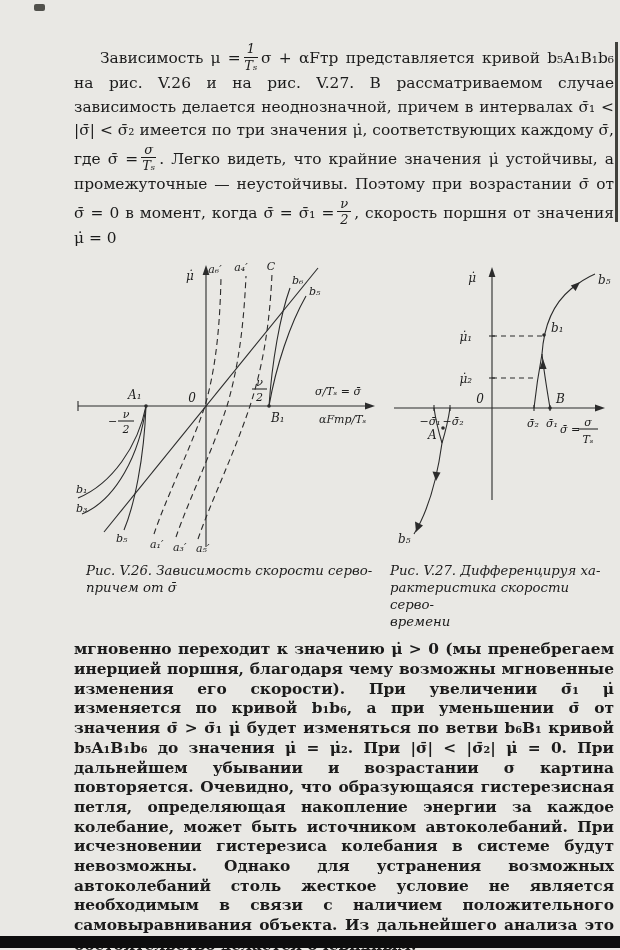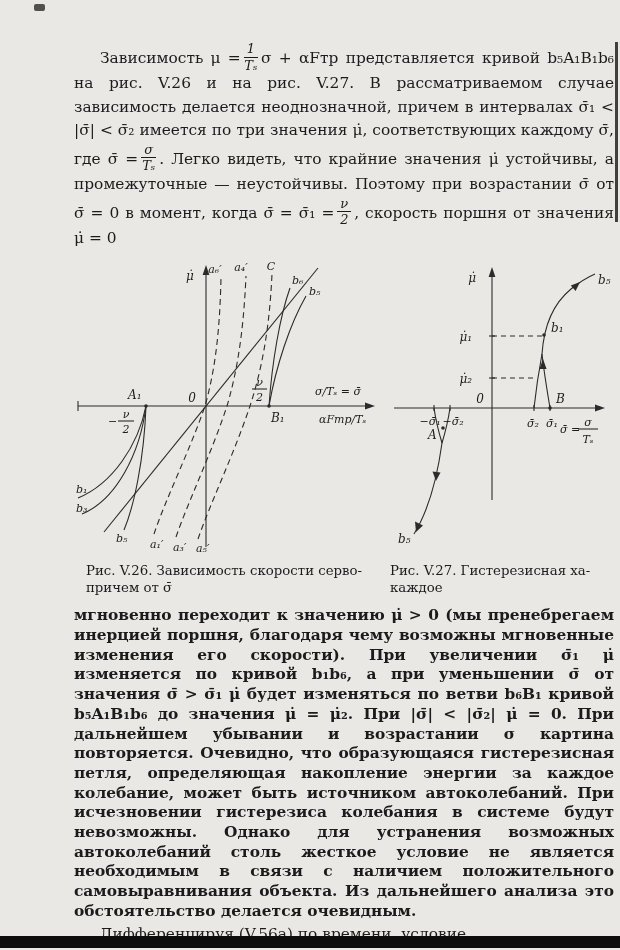--- a/index.html
+++ b/index.html
@@ -17,21 +17,21 @@
   .p3 { text-indent:26px; margin-top:2px; line-height:20px; }
   .frac { display:inline-block; vertical-align:-0.55em; text-align:center;
           line-height:1.05; font-size:13px; font-style:italic; margin:0 3px; text-indent:0; }
   .frac .num { display:block; border-bottom:1px solid #1b1b1b; padding:0 3px 1px; }
   .frac .den { display:block; padding-top:1px; }
   .figures { display:flex; margin-top:12px; }
   .figsvg { display:block; }
   .sl { font-size:12px; font-style:italic; fill:#1d1d1d;
         font-family:"DejaVu Serif","DejaVu Sans",serif; }
   .sl2 { font-size:11px; }
-  .captions { display:flex; margin-top:8px; }
+  .captions { display:flex; margin-top:8px;font-style:italic; }
   .cap { font-size:13.3px; line-height:17px; }
   .cap26 { width:316px; padding-left:12px; box-sizing:border-box; }
   .cap27 { width:222px; }
   .equation-row { position:relative; margin-top:8px; padding-left:62px;
                   font-size:15.5px; height:24px; }
   .eq { font-style:italic; }
   .eq-tag { position:absolute; right:0; top:0; font-style:normal; }
   .scan-bar-bottom { position:absolute; left:0; right:0; bottom:2px; height:12px; background:#0d0d0d; }
   .scan-edge-right { position:absolute; right:2px; top:42px; width:3px; height:180px; background:#23231f; opacity:.85; }
   .scan-smudge-topleft { position:absolute; left:34px; top:4px; width:11px; height:7px; background:#2a2a26; border-radius:2px; opacity:.8; }
@@ -145,22 +145,23 @@
       <text class="sl" x="12" y="281">b₅</text>
     </svg>
   </div>
 
   <div class="captions">
     <div class="cap cap26">
       <div>Рис. V.26. Зависимость скорости серво-</div>
       <div>причем от σ̄</div>
     </div>
     <div class="cap cap27">
-      <div>Рис. V.27. Гистерезисная ха-</div>
-      <div>каждое</div>
+      <div>Рис. V.27. Дифференцируя ха-</div>
+      <div>рактеристика скорости серво-</div>
+      <div>времени</div>
     </div>
   </div>
 
   <p class="para p2">мгновенно переходит к значению μ̇ &gt; 0 (мы пренебрегаем инерцией поршня, благодаря чему возможны мгновенные изменения его скорости). При увеличении σ̄₁ μ̇ изменяется по кривой b₁b₆, а при уменьшении σ̄ от значения σ̄ &gt; σ̄₁ μ̇ будет изменяться по ветви b₆B₁ кривой b₅A₁B₁b₆ до значения μ̇ = μ̇₂. При |σ̄| &lt; |σ̄₂| μ̇ = 0. При дальнейшем убывании и возрастании σ картина повторяется. Очевидно, что образующаяся гистерезисная петля, определяющая накопление энергии за каждое колебание, может быть источником автоколебаний. При исчезновении гистерезиса колебания в системе будут невозможны. Однако для устранения возможных автоколебаний столь жесткое условие не является необходимым в связи с наличием положительного самовыравнивания объекта. Из дальнейшего анализа это обстоятельство делается очевидным.</p>
   <p class="para p3">Дифференцируя (V.56а) по времени, условие</p>
 
   <div class="equation-row">
     <span class="eq">Tₐφ̈ + ρφ̇ = − μ̇.</span>
     <span class="eq-tag">(V.57)</span>
   </div>

